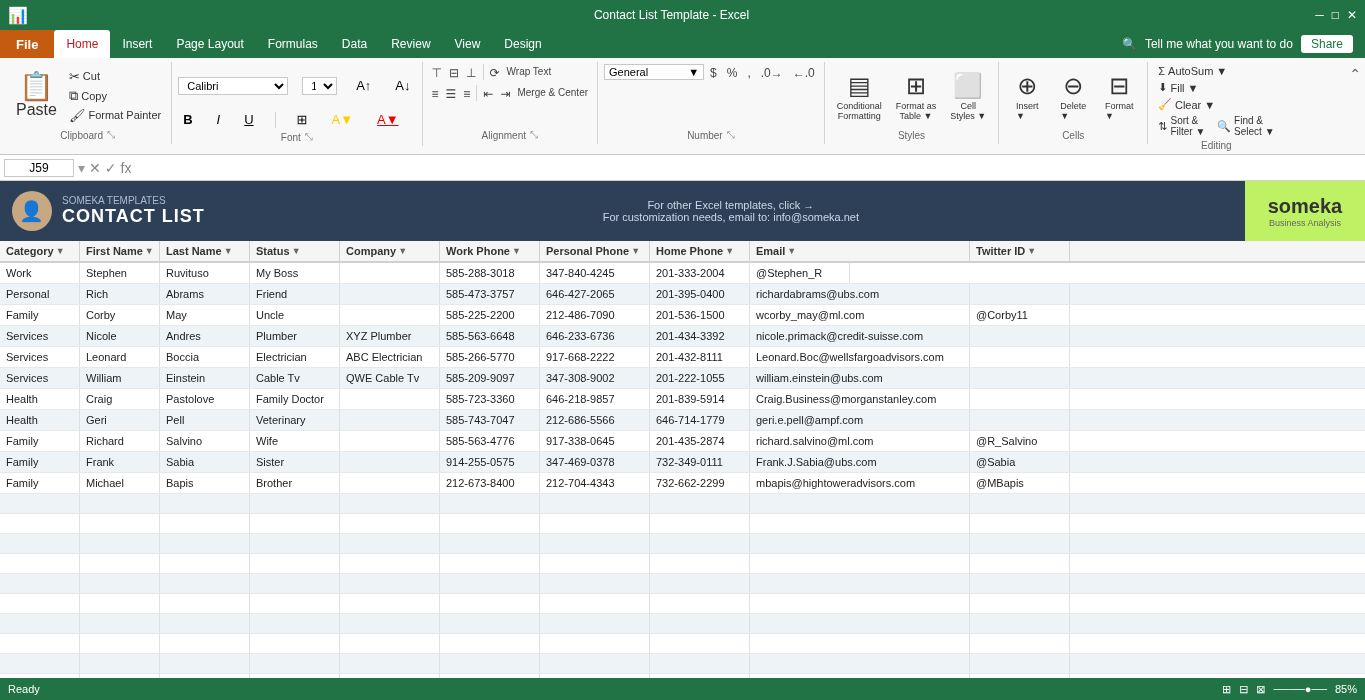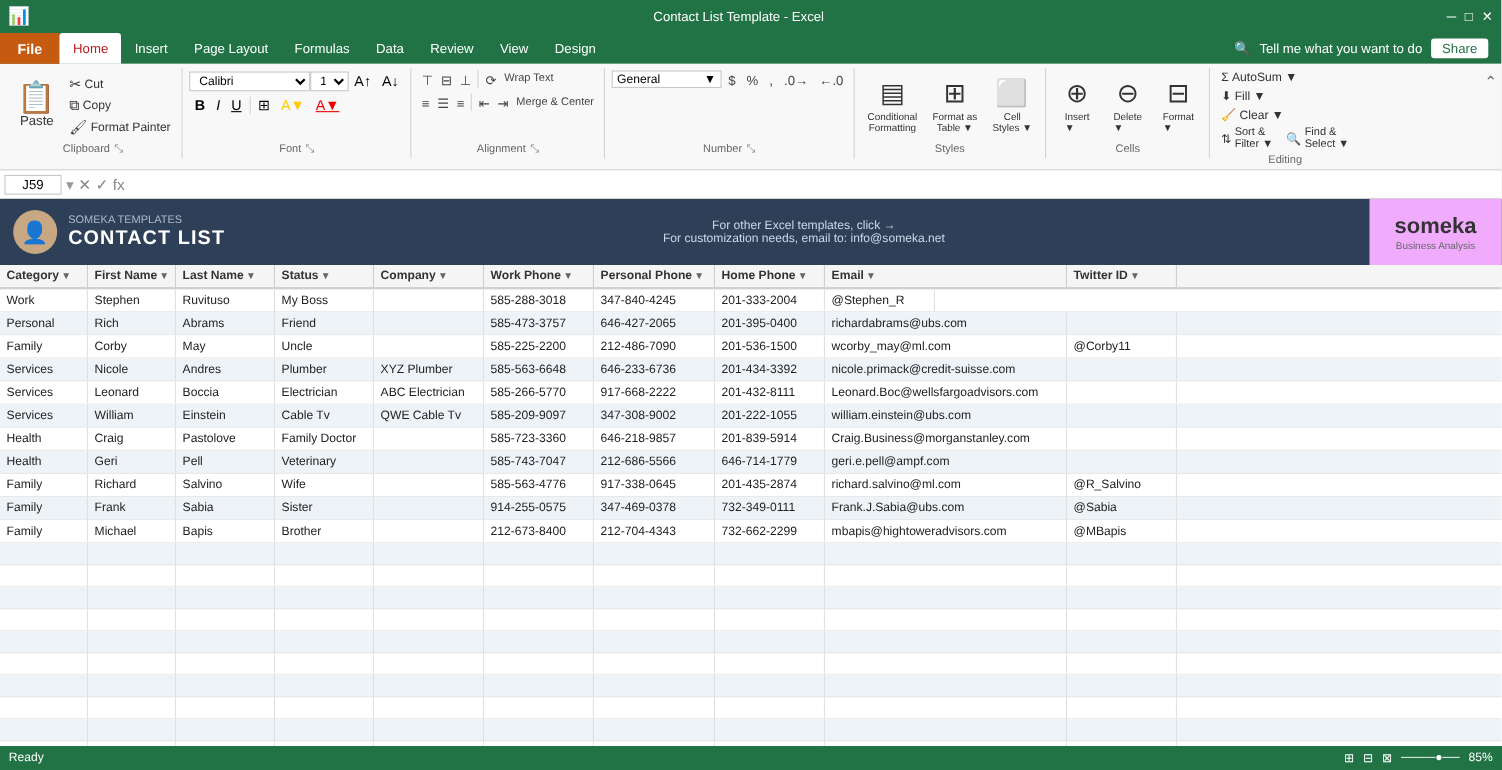--- a/index.html
+++ b/index.html
@@ -118,21 +118,21 @@
       padding: 1px 4px;
       cursor: pointer;
       border-radius: 2px;
       font-size: 11px;
       color: #333;
       white-space: nowrap;
     }
     .small-btn .icon { font-size: 13px; }
 
     
-    .font-row { display: flex; align-items: center; gap: 0; }
+    .font-row { display: flex; align-items: center; gap: 14px; margin-top: 12px; }
     .font-dropdown {
       border: 1px solid #c8c8c8; background: white;
       padding: 1px 4px; font-size: 11px;
       width: 110px; cursor: pointer;
     }
     .font-size-dropdown {
       border: 1px solid #c8c8c8; background: white;
       padding: 1px 4px; font-size: 11px;
       width: 35px; cursor: pointer;
     }
@@ -157,21 +157,21 @@
       background: white;
       border-bottom: 1px solid #d0d0d0;
       display: flex;
       align-items: center;
       height: 26px;
       padding: 0 4px;
       gap: 4px;
     }
     .name-box {
       border: 1px solid #c8c8c8;
-      width: 52px;
+      width: 70px;
       font-size: 12px;
       padding: 1px 4px;
       text-align: center;
     }
     .formula-bar-sep { color: #999; font-size: 14px; }
     .formula-icons { display: flex; gap: 4px; color: #888; font-size: 14px; }
     .formula-input {
       flex: 1;
       border: none;
       outline: none;
@@ -224,21 +224,21 @@
     .header-text { display: flex; flex-direction: column; }
     .header-subtitle { font-size: 10px; color: #aabbd0; }
     .header-title { font-size: 18px; font-weight: bold; color: white; letter-spacing: 1px; }
     .header-mid {
       flex: 1;
       display: flex; align-items: center; justify-content: center;
       font-size: 11px; color: #c8d8e8;
       text-align: center;
     }
     .header-brand {
-      background: #f0abfc;
+      background: #bef264;
       display: flex; align-items: center; justify-content: center;
       padding: 8px 16px;
       min-width: 120px;
     }
     .brand-name { font-size: 20px; font-weight: bold; color: #333; }
     .brand-tagline { font-size: 9px; color: #666; }
 
     
     .col-headers {
       display: flex;
@@ -364,21 +364,21 @@
   </div>
 </div>
 
 <div class="ribbon">
 
   <div class="ribbon-group">
     <div class="ribbon-group-content">
       <div class="clipboard-group-content">
         <div class="paste-btn">
           <div class="paste-icon">📋</div>
-          <div style="font-size:12px;">Paste</div>
+          <div style="font-size:16px;">Paste</div>
         </div>
         <div class="clipboard-sub">
           <div class="small-btn">
             <span class="icon">✂</span>
             <span>Cut</span>
           </div>
           <div class="small-btn">
             <span class="icon">⧉</span>
             <span>Copy</span>
           </div>

